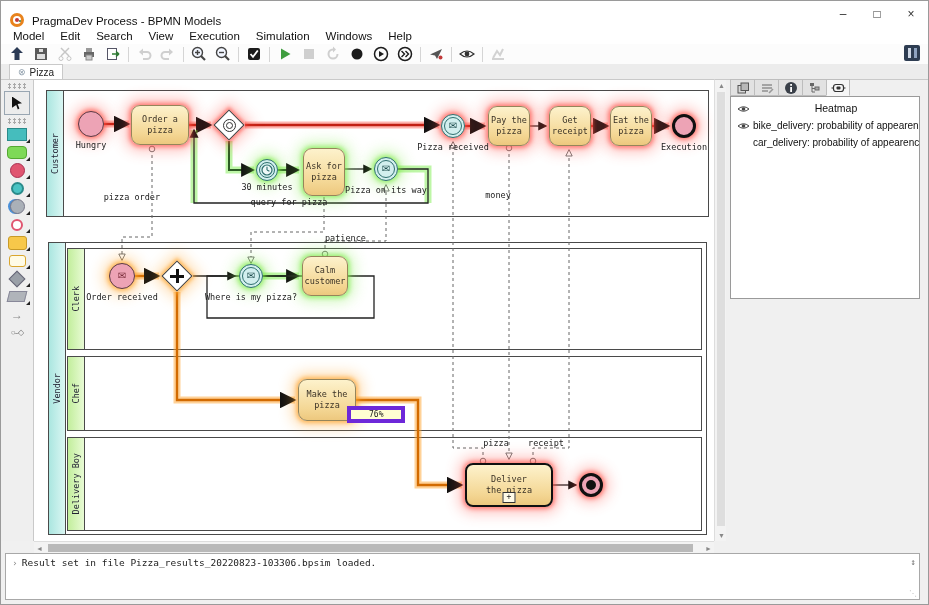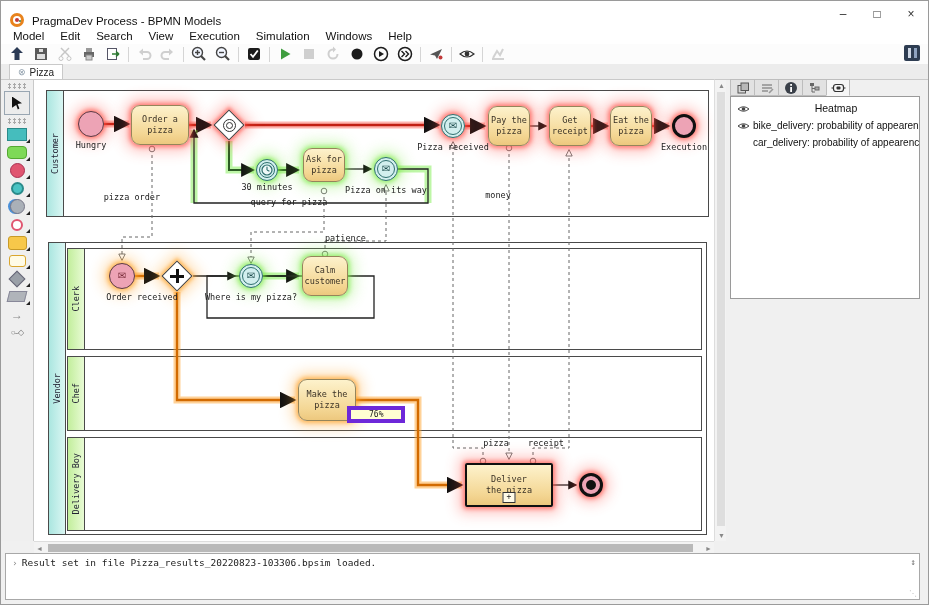--- a/index.html
+++ b/index.html
@@ -58,21 +58,21 @@
   .msg{stroke:#666;stroke-width:1;fill:none;stroke-dasharray:3 3;}
   .ev{border-radius:50%;display:flex;align-items:center;justify-content:center;position:absolute;z-index:3;box-sizing:border-box;}
   .teal{background:#d2efee;border:1.4px solid #2f6f6f;}
   .ring::after{content:"";position:absolute;inset:1.6px;border:1.1px solid #2f6f6f;border-radius:50%;}
   .env{font-size:10px;color:#1d4d4d;line-height:1;z-index:1;}
   .envr{font-size:10px;color:#7a2d3a;line-height:1;}
   .pinkev{background:#eda3b5;border:1.4px solid #5a3a44;}
   .endv{border:3px solid #101010;background:#eda3b5;border-radius:50%;position:absolute;z-index:3;box-sizing:border-box;}
   .term::after{content:"";position:absolute;inset:4px;background:#101010;border-radius:50%;}
   .task{position:absolute;z-index:3;box-sizing:border-box;background:linear-gradient(180deg,#fdf2cc 0%,#f4d795 72%,#edc87e 100%);border:1.3px solid #96855a;border-radius:9px;display:flex;align-items:center;justify-content:center;text-align:center;font:8.5px/1.3 "DejaVu Sans Mono",monospace;color:#3a3226;white-space:pre-line;}
-  .sub{border:2.6px solid #101010;border-radius:2px;}
+  .sub{border:2.6px solid #101010;border-radius:8px;}
   .plusbox{position:absolute;left:50%;bottom:2px;transform:translateX(-50%);width:11px;height:9px;border:1px solid #333;background:#fffbe8;font:8px/8px "DejaVu Sans Mono",monospace;text-align:center;color:#222;}
   .gw{position:absolute;z-index:3;width:22px;height:22px;transform:rotate(45deg);background:#fff;border:1.4px solid #3a3a3a;box-sizing:border-box;}
   .gwin{position:absolute;inset:0;transform:rotate(-45deg);display:flex;align-items:center;justify-content:center;}
   .cc{width:13px;height:13px;border:1.2px solid #333;border-radius:50%;display:flex;align-items:center;justify-content:center;box-sizing:border-box;}
   .cc i{width:7px;height:7px;border:1.1px solid #333;border-radius:50%;display:block;box-sizing:border-box;}
   .plus{position:relative;width:14px;height:14px;}
   .plus::before{content:"";position:absolute;left:5.5px;top:0;width:3px;height:14px;background:#111;}
   .plus::after{content:"";position:absolute;top:5.5px;left:0;height:3px;width:14px;background:#111;}
   .gr{box-shadow:0 0 4px 2px rgba(255,80,70,.65),0 0 13px 7px rgba(255,80,70,.30);}
   .gg{box-shadow:0 0 4px 2px rgba(125,235,70,.65),0 0 13px 7px rgba(125,235,70,.30);}
@@ -434,21 +434,21 @@
             <i></i>
           </div>
         </div>
       </div>
     <div class="ev teal ring gg" style="left:222px;top:79px;width:22px;height:22px;">
         <svg width="12" height="12">
           <circle cx="6" cy="6" r="5" stroke="#2f6f6f" fill="#eef8f8" stroke-width="1.2"></circle>
           <path d="M6 6 V2.8 M6 6 L8.4 7.2" stroke="#2f6f6f" stroke-width="1.1" fill="none"></path>
         </svg>
       </div>
-    <div class="task gg" style="left:269px;top:68px;width:42px;height:34px;">Ask for
+    <div class="task gg" style="left:269px;top:68px;width:42px;height:48px;">Ask for
 pizza</div>
     <div class="ev teal ring gg" style="left:340px;top:77px;width:24px;height:24px;">
         <span class="env">✉</span>
       </div>
     <div class="ev teal ring gr" style="left:407px;top:34px;width:24px;height:24px;">
         <span class="env">✉</span>
       </div>
     <div class="task gr" style="left:454px;top:26px;width:42px;height:40px;">Pay the
 pizza</div>
     <div class="task gr" style="left:515px;top:26px;width:42px;height:40px;">Get
@@ -477,21 +477,21 @@
     <div class="endv term gr" style="left:545px;top:393px;width:24px;height:24px;"></div>
 
     <div class="dlabel" style="left:27px;top:60px;width:60px;">Hungry</div>
     <div class="dlabel" style="left:58px;top:112px;width:68px;text-align:right;">pizza order</div>
     <div class="dlabel" style="left:200px;top:102px;width:66px;">30 minutes</div>
     <div class="dlabel" style="left:310px;top:105px;width:84px;">Pizza on its way</div>
     <div class="dlabel" style="left:212px;top:117px;width:86px;">query for pizza</div>
     <div class="dlabel" style="left:377px;top:62px;width:84px;">Pizza received</div>
     <div class="dlabel" style="left:436px;top:110px;width:56px;">money</div>
     <div class="dlabel" style="left:618px;top:62px;width:64px;">Execution</div>
-    <div class="dlabel" style="left:46px;top:212px;width:84px;margin-left:20px;">Order received</div>
+    <div class="dlabel" style="left:46px;top:212px;width:84px;">Order received</div>
     <div class="dlabel" style="left:163px;top:212px;width:108px;">Where is my pizza?</div>
     <div class="dlabel" style="left:291px;top:153px;width:50px;text-align:left;">patience</div>
     <div class="dlabel" style="left:440px;top:358px;width:44px;">pizza</div>
     <div class="dlabel" style="left:490px;top:358px;width:44px;">receipt</div>
     <div class="badge" style="left:313px;top:326px;">76%</div>
   </div>
 
   <div class="vsb">
     <span class="sbar" style="left:3px;top:2px;">▲</span>
     <div class="vthumb"></div>

